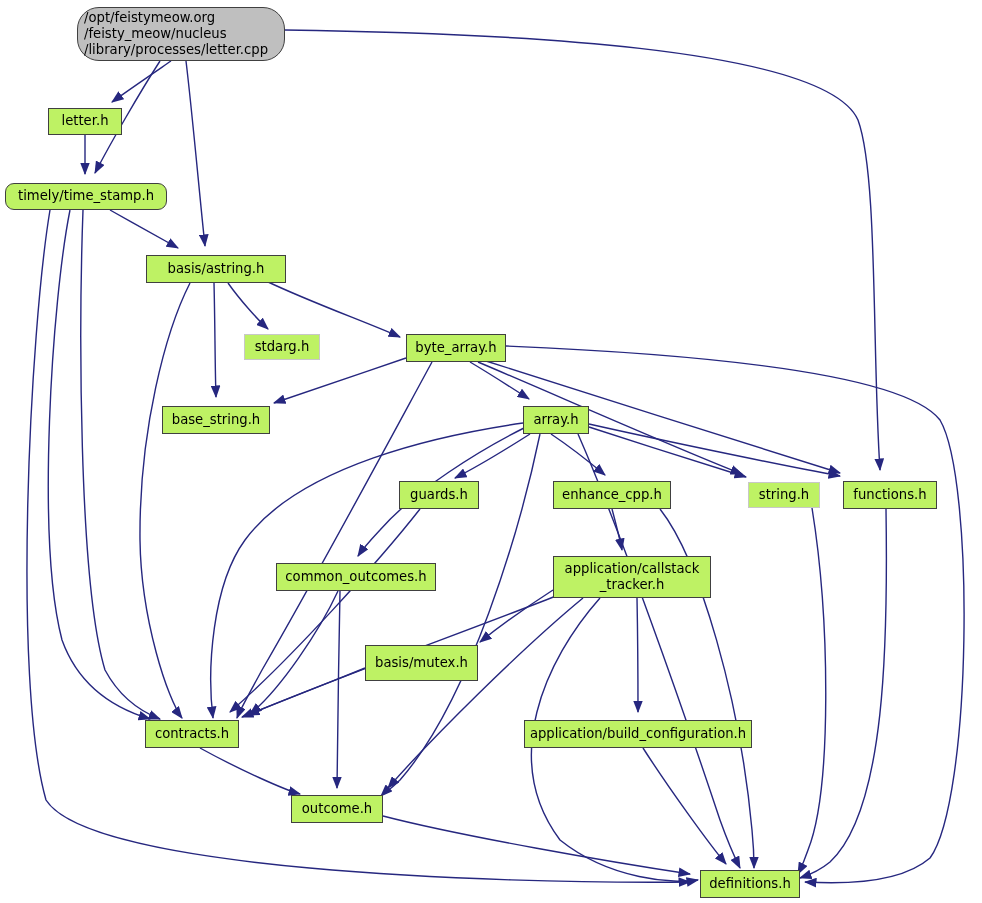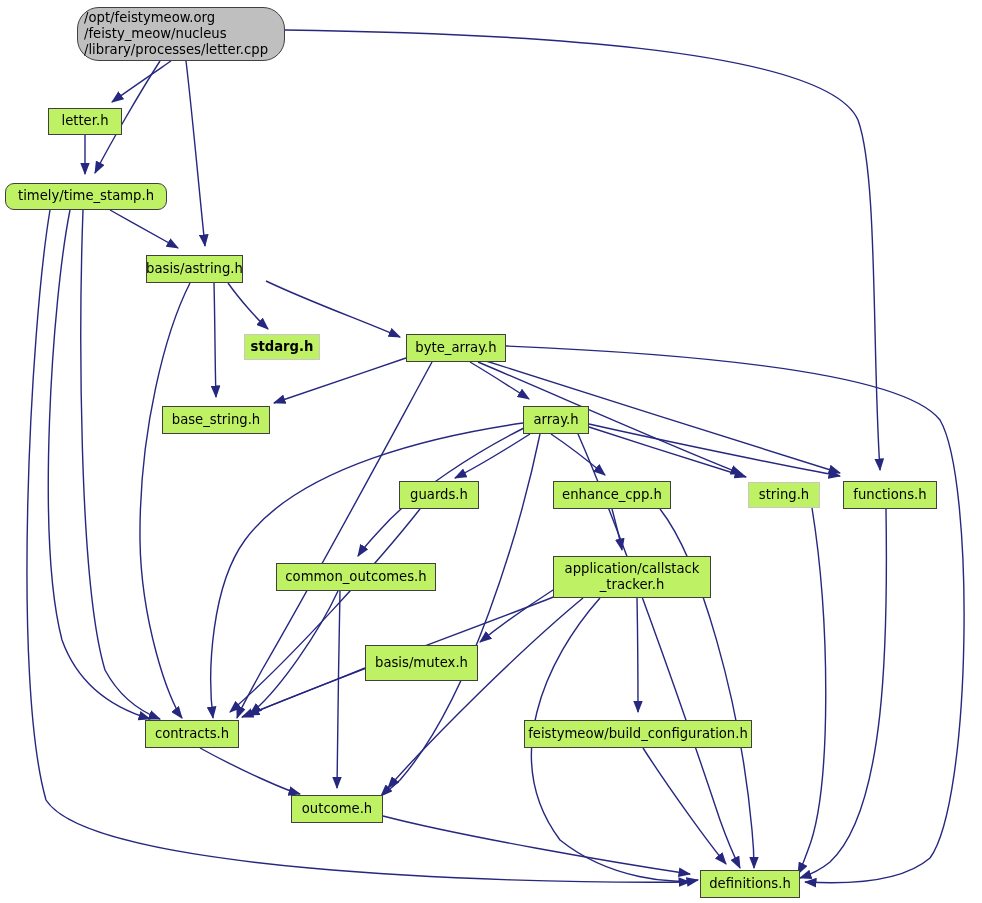--- a/index.html
+++ b/index.html
@@ -106,32 +106,32 @@
         <path d="M 383,816 C 460,836 610,862 690,874" fill="none" stroke="#26277f" stroke-width="1.4" marker-end="url(#arrowhead)"></path>
       </g>
   </svg>
 
   <div id="nodes-group">
       <div class="node root" style="left: 77px; top: 7px; width: 208px; height: 54px; border-radius: 22px;"><span class="label">/opt/feistymeow.org
 /feisty_meow/nucleus
 /library/processes/letter.cpp</span></div>
       <div class="node" style="left: 48px; top: 108px; width: 74px; height: 27px;"><span class="label">letter.h</span></div>
       <div class="node" style="left: 5px; top: 183px; width: 162px; height: 27px; border-radius: 9px;"><span class="label">timely/time_stamp.h</span></div>
-      <div class="node" style="left: 146px; top: 255px; width: 97px; height: 28px; text-align: right;"><span class="label">basis/astring.h</span></div>
-      <div class="node external" style="left: 244px; top: 334px; width: 76px; height: 26px; font-weight: bold;"><span class="label">stdarg.h</span></div>
+      <div class="node" style="left: 146px; top: 255px; width: 140px; height: 28px; text-align: right;"><span class="label">basis/astring.h</span></div>
+      <div class="node external" style="left: 244px; top: 334px; width: 76px; height: 26px;"><span class="label">stdarg.h</span></div>
       <div class="node" style="left: 406px; top: 334px; width: 100px; height: 28px;"><span class="label">byte_array.h</span></div>
       <div class="node" style="left: 162px; top: 406px; width: 108px; height: 28px;"><span class="label">base_string.h</span></div>
       <div class="node" style="left: 523px; top: 406px; width: 66px; height: 28px;"><span class="label">array.h</span></div>
       <div class="node" style="left: 399px; top: 481px; width: 80px; height: 28px;"><span class="label">guards.h</span></div>
       <div class="node" style="left: 553px; top: 481px; width: 118px; height: 28px;"><span class="label">enhance_cpp.h</span></div>
       <div class="node external" style="left: 748px; top: 482px; width: 72px; height: 26px;"><span class="label">string.h</span></div>
       <div class="node" style="left: 843px; top: 481px; width: 94px; height: 28px;"><span class="label">functions.h</span></div>
       <div class="node" style="left: 276px; top: 563px; width: 160px; height: 28px;"><span class="label">common_outcomes.h</span></div>
       <div class="node" style="left: 553px; top: 556px; width: 158px; height: 42px;"><span class="label">application/callstack
 _tracker.h</span></div>
       <div class="node" style="left: 365px; top: 645px; width: 113px; height: 36px;"><span class="label">basis/mutex.h</span></div>
-      <div class="node" style="left: 524px; top: 720px; width: 228px; height: 28px;"><span class="label">feistymeow/build_configuration.h</span></div>
+      <div class="node" style="left: 524px; top: 720px; width: 228px; height: 28px;"><span class="label">application/build_configuration.h</span></div>
       <div class="node" style="left: 145px; top: 720px; width: 94px; height: 28px;"><span class="label">contracts.h</span></div>
       <div class="node" style="left: 291px; top: 795px; width: 92px; height: 28px;"><span class="label">outcome.h</span></div>
       <div class="node" style="left: 700px; top: 870px; width: 100px; height: 28px;"><span class="label">definitions.h</span></div>
     </div>
 
 </div>
 
 </body></html>

